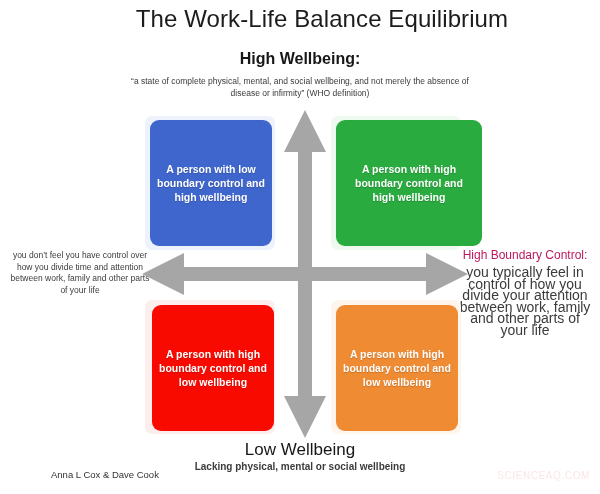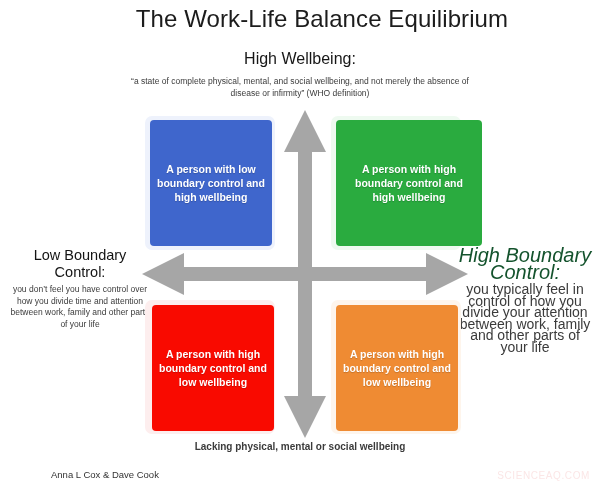--- a/index.html
+++ b/index.html
@@ -34,21 +34,21 @@
   
   #top-label {
     position: absolute;
     left: 130px;
     top: 50px;
     width: 340px;
     text-align: center;
   }
   #top-label .axis-title {
     font-size: 16px;
-    font-weight: 400;
+    font-weight: 700;
     color: #171717;
     line-height: 18px;
   }
   #top-label .axis-desc {
     font-size: 8.5px;
     font-weight: 400;
     color: #3b3b3b;
     line-height: 12px;
     margin-top: 7px;
   }
@@ -99,25 +99,24 @@
 
   
   #right-label {
     position: absolute;
     left: 455px;
     top: 247px;
     width: 140px;
     text-align: center;
   }
   #right-label .axis-title {
-    font-size: 20px;
-    font-weight: 400;
-    color: #14532d;
+    font-size: 12px;
+    font-weight: 400;
+    color: #be185d;
     line-height: 17px;
-    font-style: italic;
   }
   #right-label .axis-desc {
     font-size: 14px;
     font-weight: 400;
     color: #3b3b3b;
     line-height: 11.5px;
     margin-top: 3px;
   }
 
   
@@ -129,21 +128,21 @@
     height: 332px;
   }
 
   
   .glow {
     position: absolute;
     border-radius: 7px;
   }
   .quadrant {
     position: absolute;
-    border-radius: 4px;
+    border-radius: 9px;
     display: flex;
     align-items: center;
     justify-content: flex-start;
     box-sizing: border-box;
     padding: 4px 7px;
   }
   .quadrant .qtext {
     font-size: 10.5px;
     font-weight: 700;
     line-height: 14px;
@@ -199,30 +198,30 @@
 <div id="canvas">
 
   <div id="title">The Work-Life Balance Equilibrium</div>
 
   <div id="top-label">
     <div class="axis-title">High Wellbeing:</div>
     <div class="axis-desc">“a state of complete physical, mental, and social wellbeing, and not merely the absence of disease or infirmity” (WHO definition)</div>
   </div>
 
   <div id="left-label">
-    <div class="axis-title">Low Boundary Control:</div>
     <div class="axis-desc">you don’t feel you have control over how you divide time and attention between work, family and other parts of your life</div>
   </div>
 
   <div id="right-label">
     <div class="axis-title">High Boundary Control:</div>
     <div class="axis-desc">you typically feel in control of how you divide your attention between work, family and other parts of your life</div>
   </div>
 
   <div id="bottom-label">
+    <div class="axis-title">Low Wellbeing</div>
     <div class="axis-desc">Lacking physical, mental or social wellbeing</div>
   </div>
 
   <svg id="axes-cross" viewBox="0 0 330 332">
     <g>
       <polygon fill="#a6a6a6" points="165,2 186,44 172,44 172,288 186,288 165,330 144,288 158,288 158,44 144,44"></polygon>
     </g>
     <g>
       <polygon fill="#a6a6a6" points="2,166 44,145 44,159 286,159 286,145 328,166 286,187 286,173 44,173 44,187"></polygon>
     </g>

